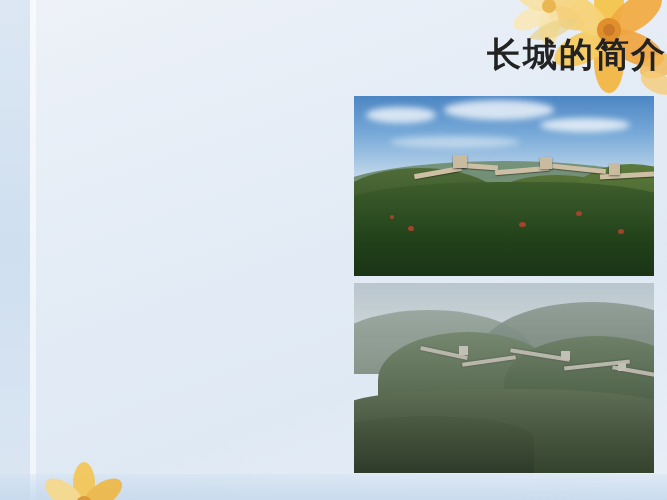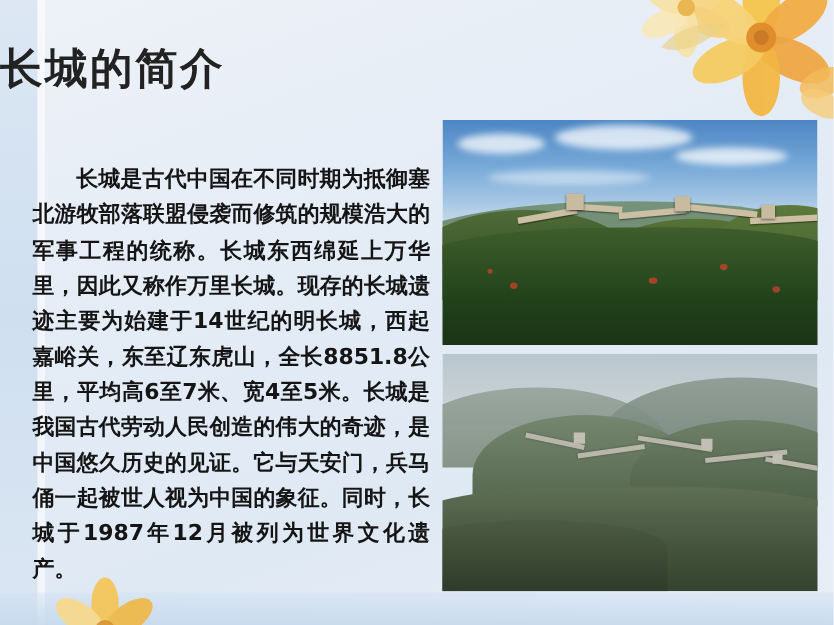--- a/index.html
+++ b/index.html
@@ -54,21 +54,21 @@
     bottom: -30px;
     width: 120px;
     height: 70px;
     pointer-events: none;
   }
   .title {
     position: absolute;
     top: 32px;
     left: 0;
     width: 667px;
-    text-align: left;
+    text-align: right;
     font-family: "DejaVu Sans", sans-serif;
     font-size: 34px;
     font-weight: bold;
     color: #222222;
     letter-spacing: 2px;
     z-index: 5;
   }
   .body-text {
     position: absolute;
     left: 26px;
@@ -218,21 +218,20 @@
         <ellipse cx="-19" cy="13" rx="11" ry="22" fill="#f7cf6d" transform="rotate(65 -19 13)"></ellipse>
         <ellipse cx="-20" cy="-10" rx="11" ry="22" fill="#f9d988" transform="rotate(125 -20 -10)"></ellipse>
         <circle cx="0" cy="0" r="8" fill="#dd9326"></circle>
       </g>
       <ellipse cx="92" cy="54" rx="22" ry="12" fill="#f6cf76" opacity="0.75" transform="rotate(-15 92 54)"></ellipse>
     </svg>
   </div>
 
   <div class="title">长城的简介</div>
 
-  <div class="body-text">长城是古代中国在不同时期为抵御塞北游牧部落联盟侵袭而修筑的规模浩大的军事工程的统称。长城东西绵延上万华里，因此又称作万里长城。现存的长城遗迹主要为始建于14世纪的明长城，西起嘉峪关，东至辽东虎山，全长8851.8公里，平均高6至7米、宽4至5米。长城是我国古代劳动人民创造的伟大的奇迹，是中国悠久历史的见证。它与天安门，兵马俑一起被世人视为中国的象征。同时，长城于1987年12月被列为世界文化遗产。</div>
 
   <div class="photo" id="photo-top">
     <div class="p1-sky"></div>
     <div class="p1-cloud" style="left:4%; top:6%; width:70px; height:16px;"></div>
     <div class="p1-cloud" style="left:30%; top:2%; width:110px; height:20px;"></div>
     <div class="p1-cloud" style="left:62%; top:12%; width:90px; height:14px;"></div>
     <div class="p1-cloud" style="left:12%; top:22%; width:130px; height:12px; opacity:.6;"></div>
 
     <div class="p1-ridge-far"></div>
     <div class="p1-hill" style="left:-8%; top:40%; width:60%; height:40%;"></div>

